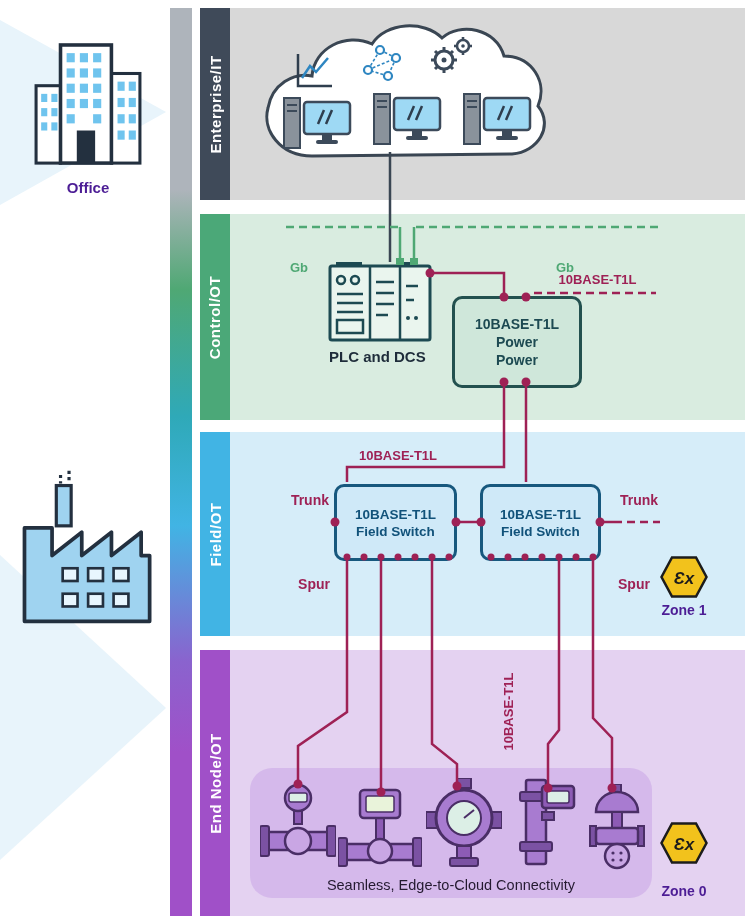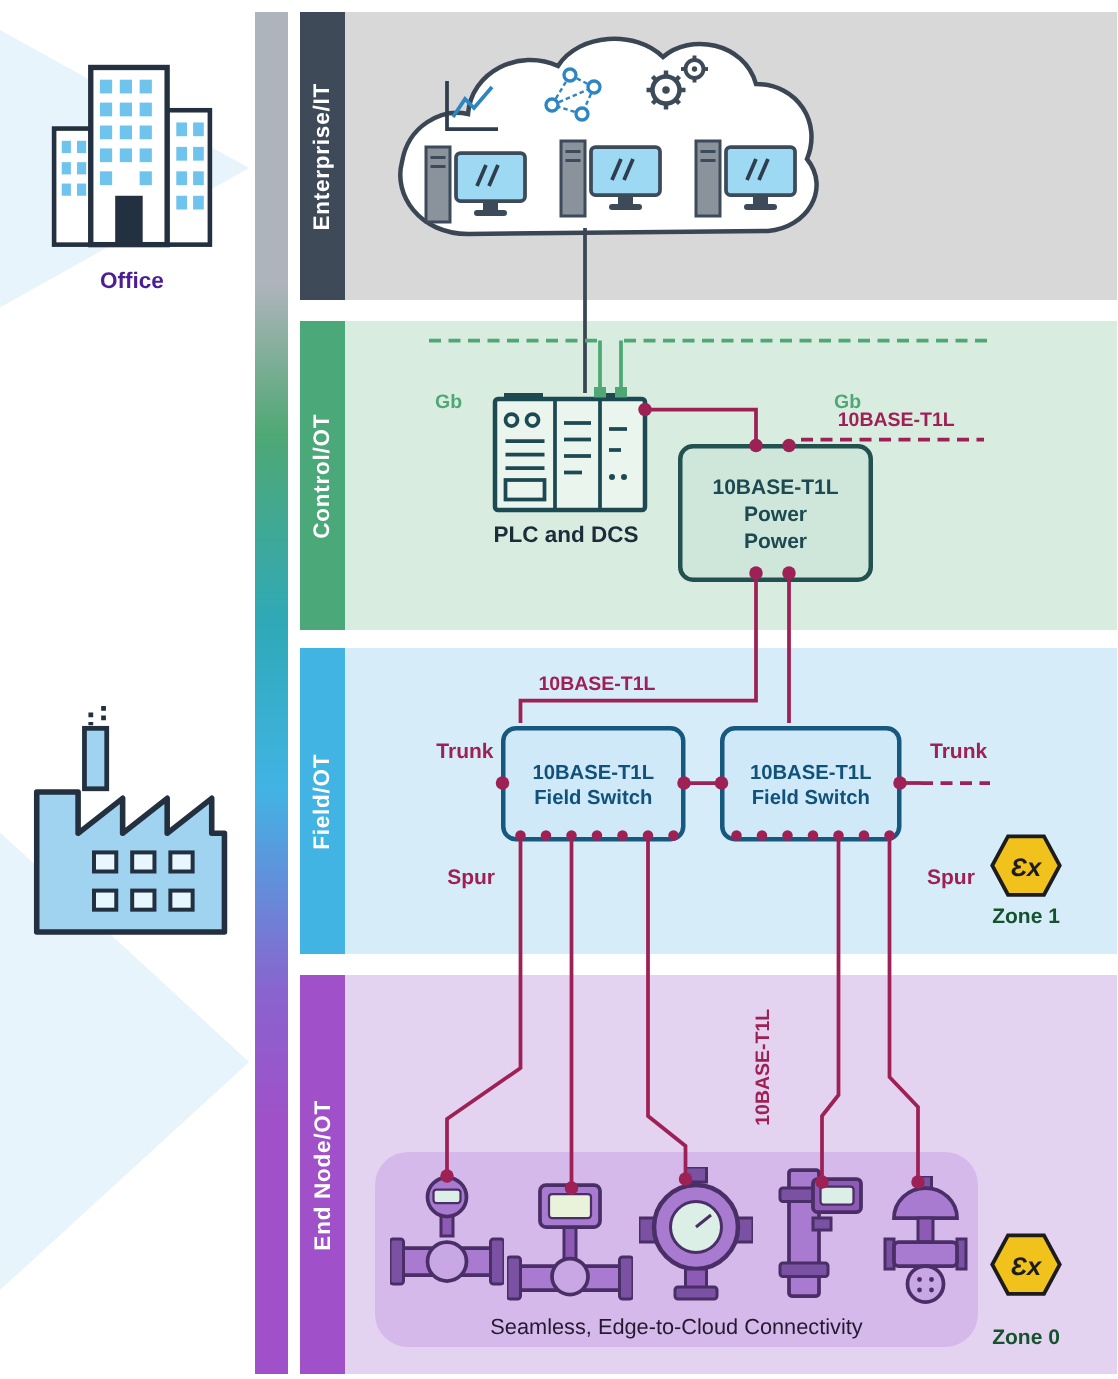--- a/index.html
+++ b/index.html
@@ -32,21 +32,21 @@
   #power-switch{left:452px;top:296px;width:124px;height:86px;background:#CFE7DA;border:3px solid #23514F;color:#1D4A52;font-size:14px;line-height:18px;}
   .field-switch{background:#CFE9F8;border:3px solid #17587E;color:#11527A;font-size:13.5px;line-height:17px;}
   #field-switch-left{left:334px;top:484px;width:117px;height:71px;}
   #field-switch-right{left:480px;top:484px;width:115px;height:71px;}
   
   #end-node-container{position:absolute;left:250px;top:768px;width:402px;height:130px;background:#D5B9EB;border-radius:22px;}
   #end-caption{position:absolute;left:0;right:0;bottom:5px;text-align:center;font-weight:normal;font-size:14.5px;color:#241A30;}
   .device{position:absolute;}
   
   #lines-overlay{position:absolute;left:0;top:0;pointer-events:none;}
-  .zone-label{position:absolute;width:60px;text-align:center;font-weight:bold;font-size:14px;color:#14532d;}
+  .zone-label{position:absolute;width:60px;text-align:center;font-weight:bold;font-size:14px;color:#4c1d95;}
 </style>
 </head>
 <body>
 
 <div id="stage">
 
   <svg class="abs" style="left:0;top:0;" width="170" height="919">
     <polygon points="0,20 166,112 0,205" fill="#E8F4FB"></polygon>
     <polygon points="0,555 166,708 0,860" fill="#E8F4FB"></polygon>
   </svg>

